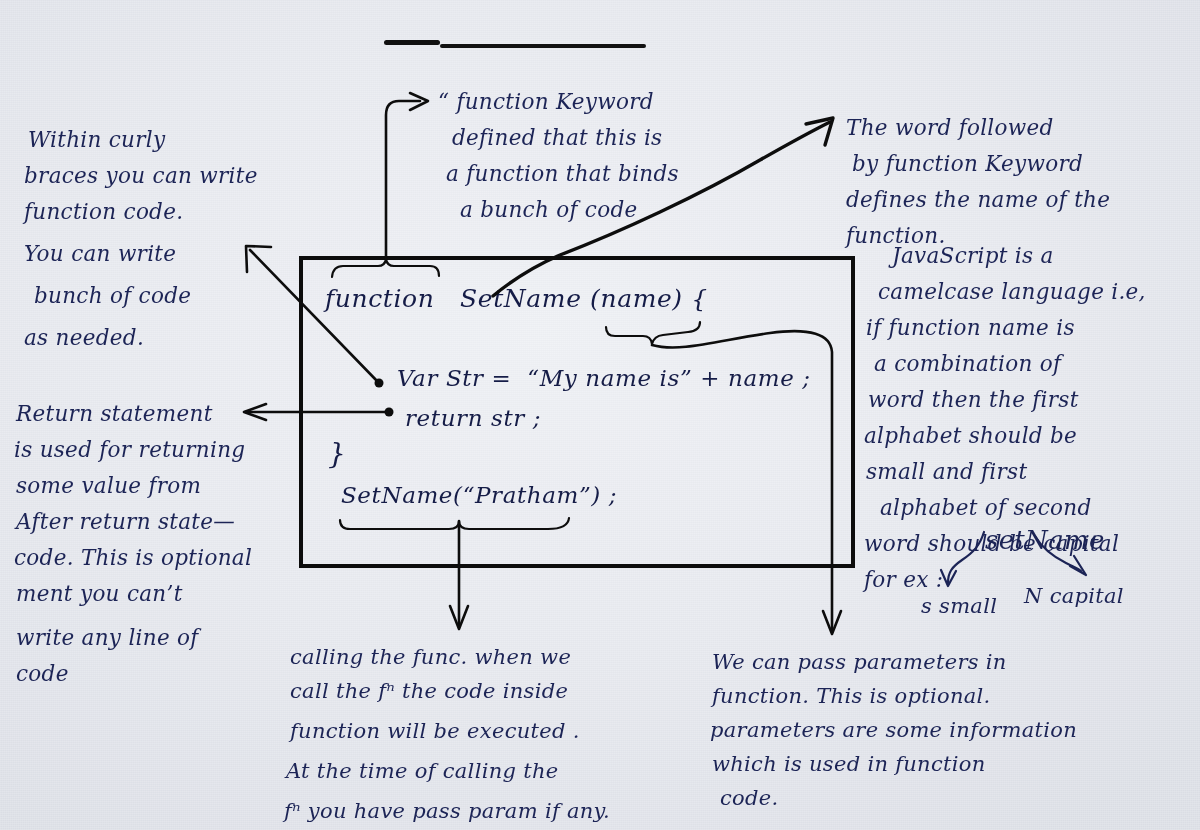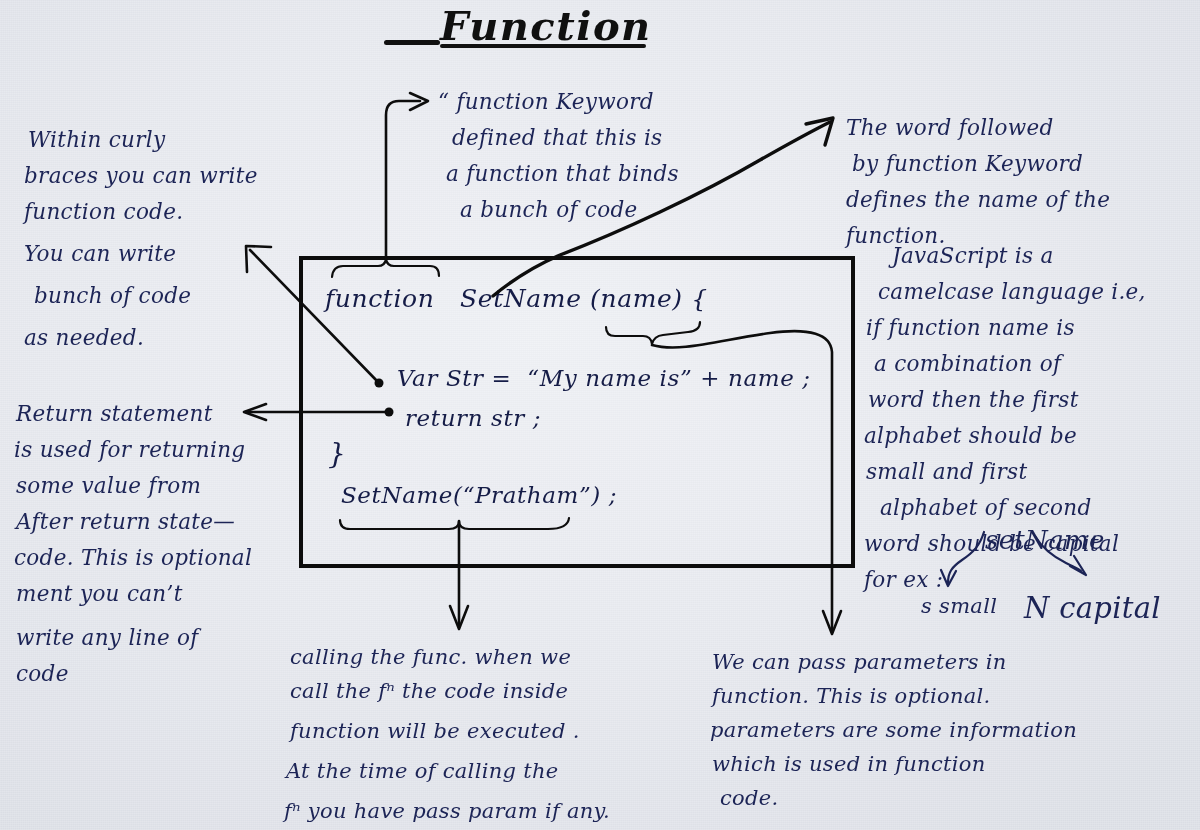--- a/index.html
+++ b/index.html
@@ -107,21 +107,20 @@
     stroke-linejoin: round;
   }
   .fill-blk { fill: #0d0d0d; stroke: none; }
 </style>
 </head>
 <body>
 
 <div id="page">
   <div id="grain"></div>
 
-  <div class="ink" id="title" style="left:440px; top:2px;">Function</div>
   <div id="title-dash" style="left:384px; top:40px; width:56px;"></div>
   <div id="title-rule" style="left:440px; top:44px; width:206px;"></div>
 
   <div id="code-box"></div>
 
   <div class="ink code" style="left:325px; top:284px; font-size:25px;">function   SetName (name) {</div>
   <div class="ink code" style="left:397px; top:365px;">Var Str =  “My name is” + name ;</div>
   <div class="ink code" style="left:405px; top:405px;">return str ;</div>
   <div class="ink code" style="left:328px; top:437px; font-size:28px;">}</div>
   <div class="ink code" style="left:341px; top:482px;">SetName(“Pratham”) ;</div>
@@ -156,21 +155,21 @@
     <div class="ink note" style="position:relative;left:4px;">a combination of</div>
     <div class="ink note" style="position:relative;left:-2px;">word then the first</div>
     <div class="ink note" style="position:relative;left:-6px;">alphabet should be</div>
     <div class="ink note" style="position:relative;left:-4px;">small and first</div>
     <div class="ink note" style="position:relative;left:10px;">alphabet of second</div>
     <div class="ink note" style="position:relative;left:-6px;">word should be capital</div>
     <div class="ink note" style="position:relative;left:-6px;">for ex :</div>
   </div>
   <div class="ink note" style="left:985px; top:522px; font-size:26px;">setName</div>
   <div class="ink note" style="left:921px; top:588px; font-size:21px;">s small</div>
-  <div class="ink note" style="left:1024px; top:578px; font-size:29px;margin-top:12px;">N capital</div>
+  <div class="ink note" style="left:1024px; top:578px; font-size:21px;">N capital</div>
 
   <div style="position:absolute; left:16px; top:396px;">
     <div class="ink note" style="position:relative;">Return statement</div>
     <div class="ink note" style="position:relative;left:-2px;">is used for returning</div>
     <div class="ink note" style="position:relative;">some value from</div>
     <div class="ink note" style="position:relative;">After return state—</div>
     <div class="ink note" style="position:relative;left:-2px;">code. This is optional</div>
     <div class="ink note" style="position:relative;">ment you can’t</div>
     <div class="ink note" style="position:relative;margin-top:8px;">write any line of</div>
     <div class="ink note" style="position:relative;">code</div>

